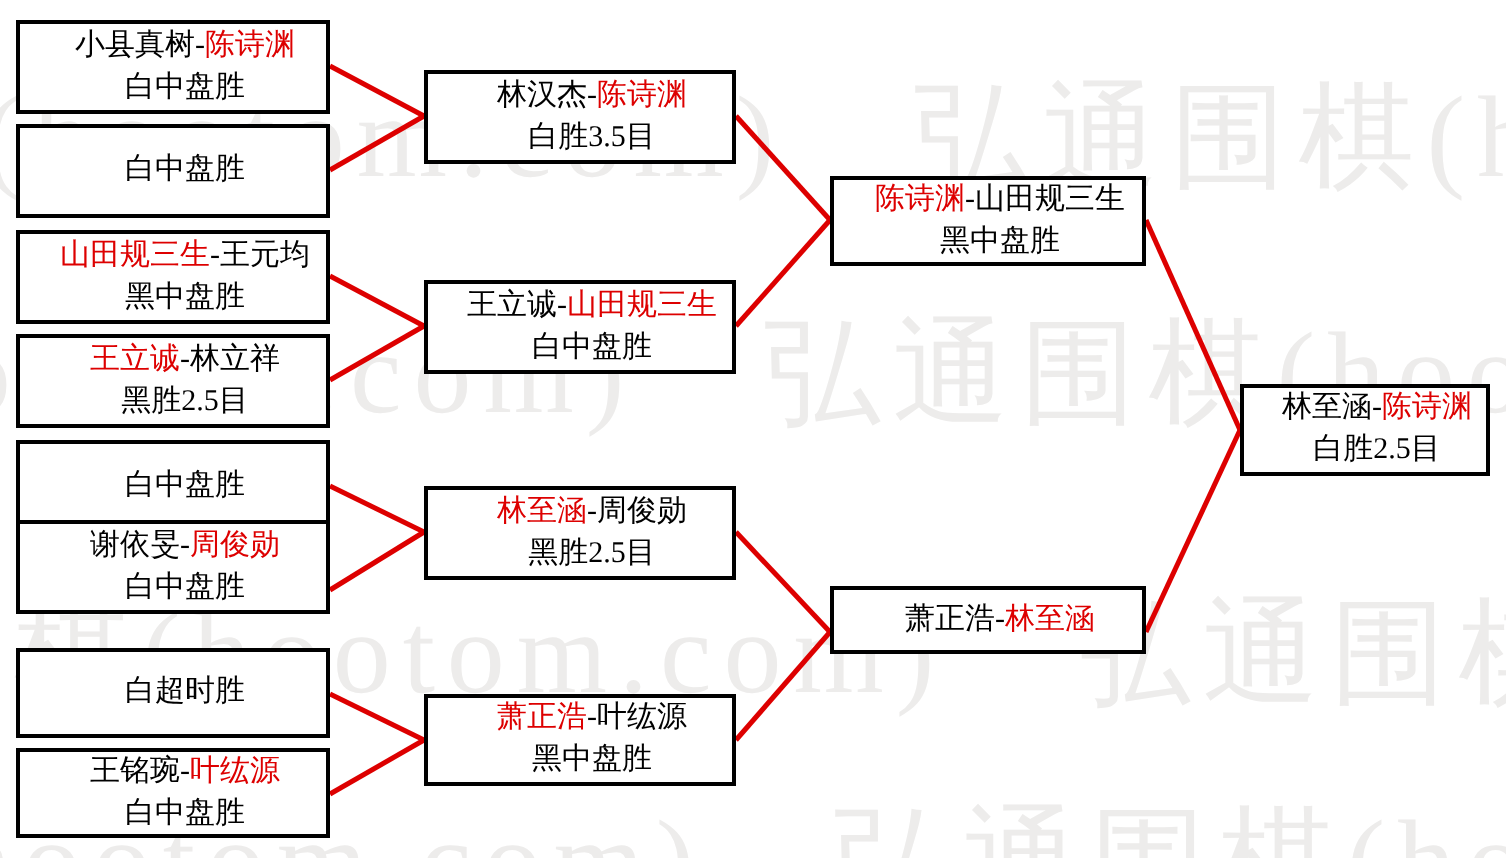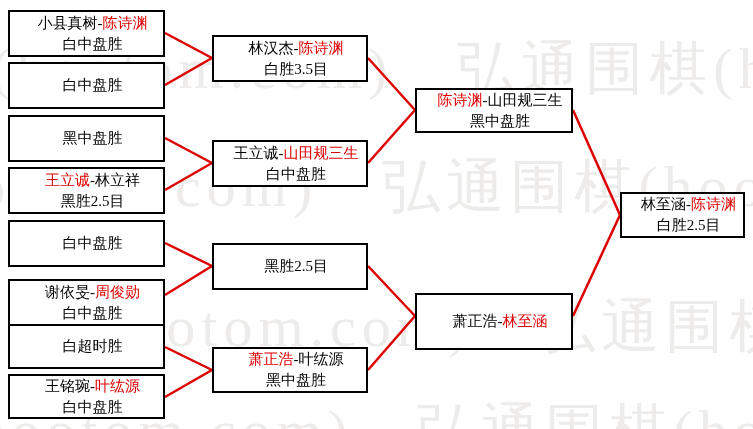--- a/index.html
+++ b/index.html
@@ -70,62 +70,64 @@
   </svg>
 
   <div class="box" style="left:8px;top:10px;width:157px;height:47px">
     <div><span>小县真树</span><span>-</span><span class="winner">陈诗渊</span></div>
     <div>白中盘胜</div>
   </div>
   <div class="box" style="left:8px;top:62px;width:157px;height:47px">
     <div>白中盘胜</div>
   </div>
   <div class="box" style="left:8px;top:115px;width:157px;height:47px">
+    <div><span class="winner">山田规三生</span><span>-</span><span>王元均</span></div>
     <div>黑中盘胜</div>
   </div>
   <div class="box" style="left:8px;top:167px;width:157px;height:47px">
     <div><span class="winner">王立诚</span><span>-</span><span>林立祥</span></div>
     <div>黑胜2.5目</div>
   </div>
   <div class="box" style="left:8px;top:220px;width:157px;height:47px">
     <div>白中盘胜</div>
   </div>
-  <div class="box" style="left:8px;top:279px;width:157px;height:47px">
+  <div class="box" style="left:8px;top:260px;width:157px;height:47px">
     <div><span>谢依旻</span><span>-</span><span class="winner">周俊勋</span></div>
     <div>白中盘胜</div>
   </div>
   <div class="box" style="left:8px;top:324px;width:157px;height:45px">
     <div>白超时胜</div>
   </div>
   <div class="box" style="left:8px;top:374px;width:157px;height:45px">
     <div><span>王铭琬</span><span>-</span><span class="winner">叶纮源</span></div>
     <div>白中盘胜</div>
   </div>
 
   <div class="box" style="left:212px;top:35px;width:156px;height:47px">
     <div><span>林汉杰</span><span>-</span><span class="winner">陈诗渊</span></div>
     <div>白胜3.5目</div>
   </div>
   <div class="box" style="left:212px;top:140px;width:156px;height:47px">
     <div><span>王立诚</span><span>-</span><span class="winner">山田规三生</span></div>
     <div>白中盘胜</div>
   </div>
   <div class="box" style="left:212px;top:243px;width:156px;height:47px">
+    <div><span class="winner">林至涵</span><span>-</span><span>周俊勋</span></div>
     <div>黑胜2.5目</div>
   </div>
   <div class="box" style="left:212px;top:347px;width:156px;height:46px">
     <div><span class="winner">萧正浩</span><span>-</span><span>叶纮源</span></div>
     <div>黑中盘胜</div>
   </div>
 
   <div class="box" style="left:415px;top:88px;width:158px;height:45px">
     <div><span class="winner">陈诗渊</span><span>-</span><span>山田规三生</span></div>
     <div>黑中盘胜</div>
   </div>
-  <div class="box" style="left:415px;top:293px;width:158px;height:57px">
+  <div class="box" style="left:415px;top:293px;width:158px;height:34px">
     <div><span>萧正浩</span><span>-</span><span class="winner">林至涵</span></div>
   </div>
 
   <div class="box" style="left:620px;top:192px;width:125px;height:46px">
     <div><span>林至涵</span><span>-</span><span class="winner">陈诗渊</span></div>
     <div>白胜2.5目</div>
   </div>
 
 </div>
 

